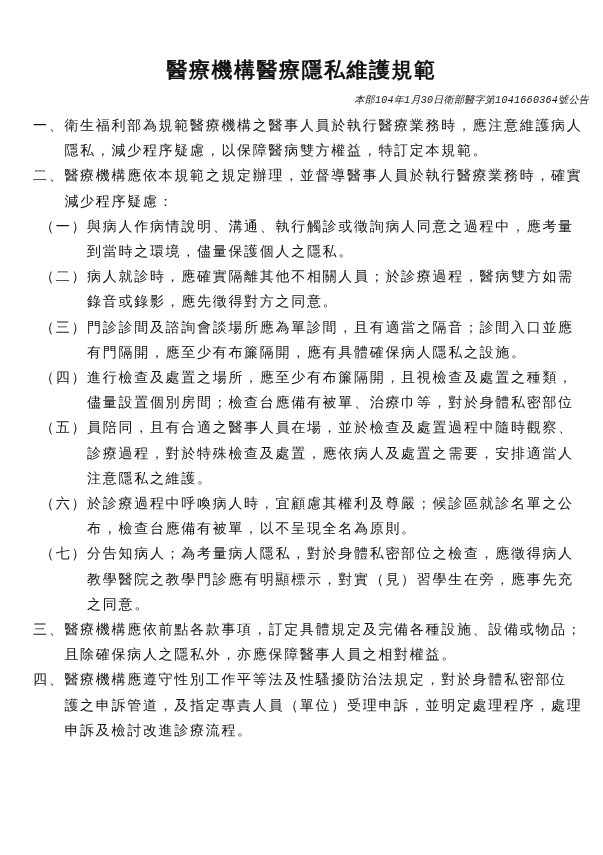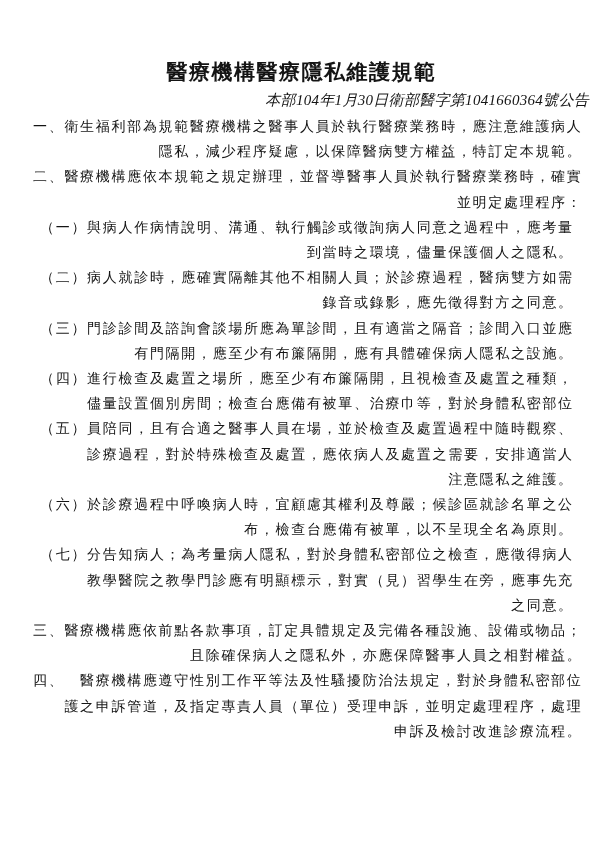--- a/index.html
+++ b/index.html
@@ -6,79 +6,79 @@
     margin: 0;
     padding: 0;
     background: #ffffff;
   }
   .page {
     position: relative;
     width: 603px;
     height: 855px;
     background: #ffffff;
     color: #141414;
-    font-family: Liberation Serif, serif;
+    font-family: Liberation Mono, monospace;
     overflow: hidden;
     box-sizing: border-box;
   }
   .doc-title {
     margin: 57px 0 0 0;
     text-align: center;
     font-size: 21px;
     font-weight: bold;
     letter-spacing: 1.5px;
     line-height: 30px;
   }
   .announcement {
     margin-top: 7px;
     padding-right: 14px;
     text-align: right;
-    font-size: 15px;
+    font-size: 10px;
     font-style: italic;
     letter-spacing: 0.3px;
     line-height: 13px;
   }
   .doc-body {
     margin-top: 7px;
     font-size: 14px;
     letter-spacing: 1.7px;
     line-height: 25.2px;
   }
   .item {
     display: flex;
     align-items: flex-start;
   }
   .item.l1 { padding-left: 33px; }
   .item.l2 { padding-left: 40px; }
   .marker {
     flex: 0 0 auto;
     white-space: nowrap;
   }
-  .lines { flex: 0 1 auto; text-align: right; }
+  .lines { flex: 0 1 auto; }
   .line { white-space: nowrap; }
 </style>
 </head>
 <body>
 
 <div class="page">
   <h1 class="doc-title">醫療機構醫療隱私維護規範</h1>
   <div class="announcement">本部104年1月30日衛部醫字第1041660364號公告</div>
   <div class="doc-body">
       <div class="item l1">
         <span class="marker">一、</span>
         <div class="lines">
           <div class="line">衛生福利部為規範醫療機構之醫事人員於執行醫療業務時，應注意維護病人</div>
           <div class="line">隱私，減少程序疑慮，以保障醫病雙方權益，特訂定本規範。</div>
         </div>
       </div>
       <div class="item l1">
         <span class="marker">二、</span>
         <div class="lines">
           <div class="line">醫療機構應依本規範之規定辦理，並督導醫事人員於執行醫療業務時，確實</div>
-          <div class="line">並明定處理程序：</div>
+          <div class="line">減少程序疑慮：</div>
         </div>
       </div>
       <div class="item l2">
         <span class="marker">（一）</span>
         <div class="lines">
           <div class="line">與病人作病情說明、溝通、執行觸診或徵詢病人同意之過程中，應考量</div>
           <div class="line">到當時之環境，儘量保護個人之隱私。</div>
         </div>
       </div>
       <div class="item l2">

